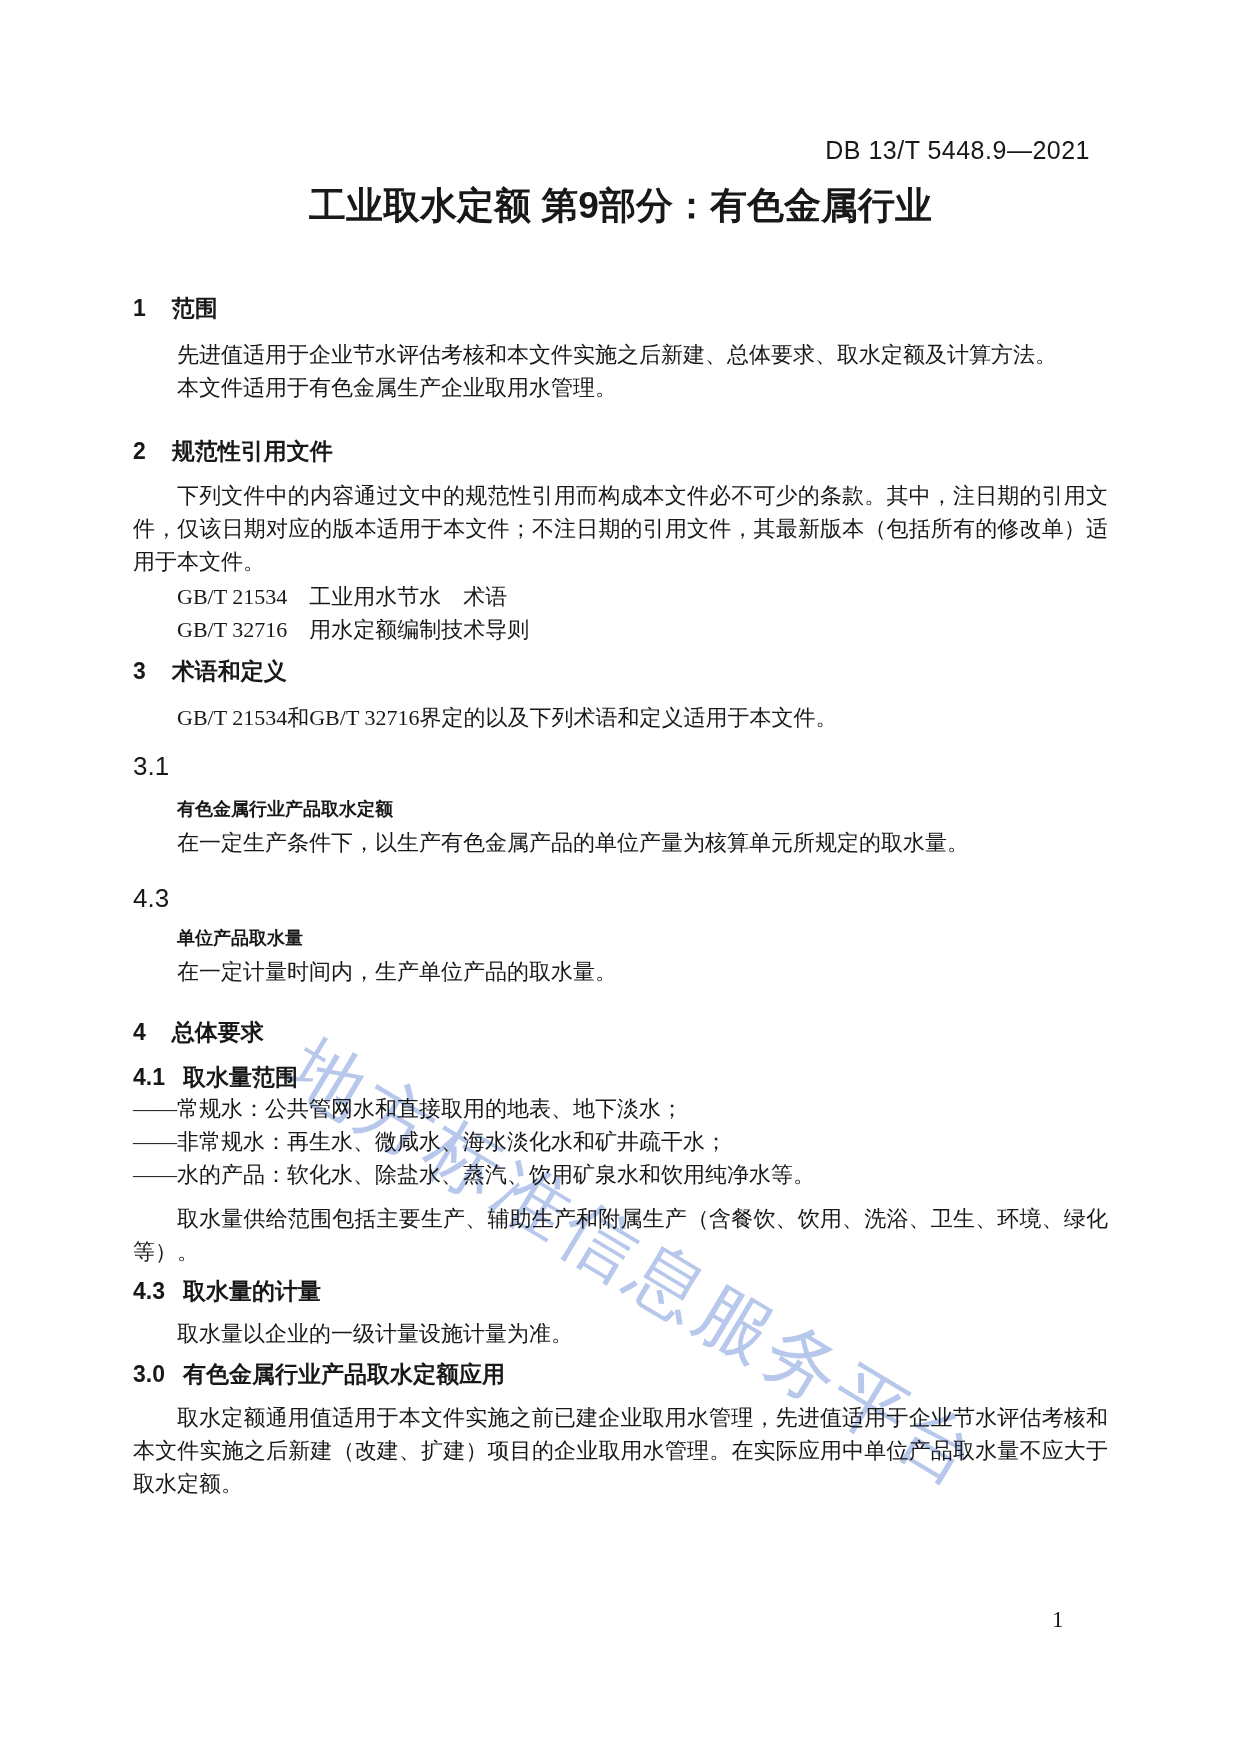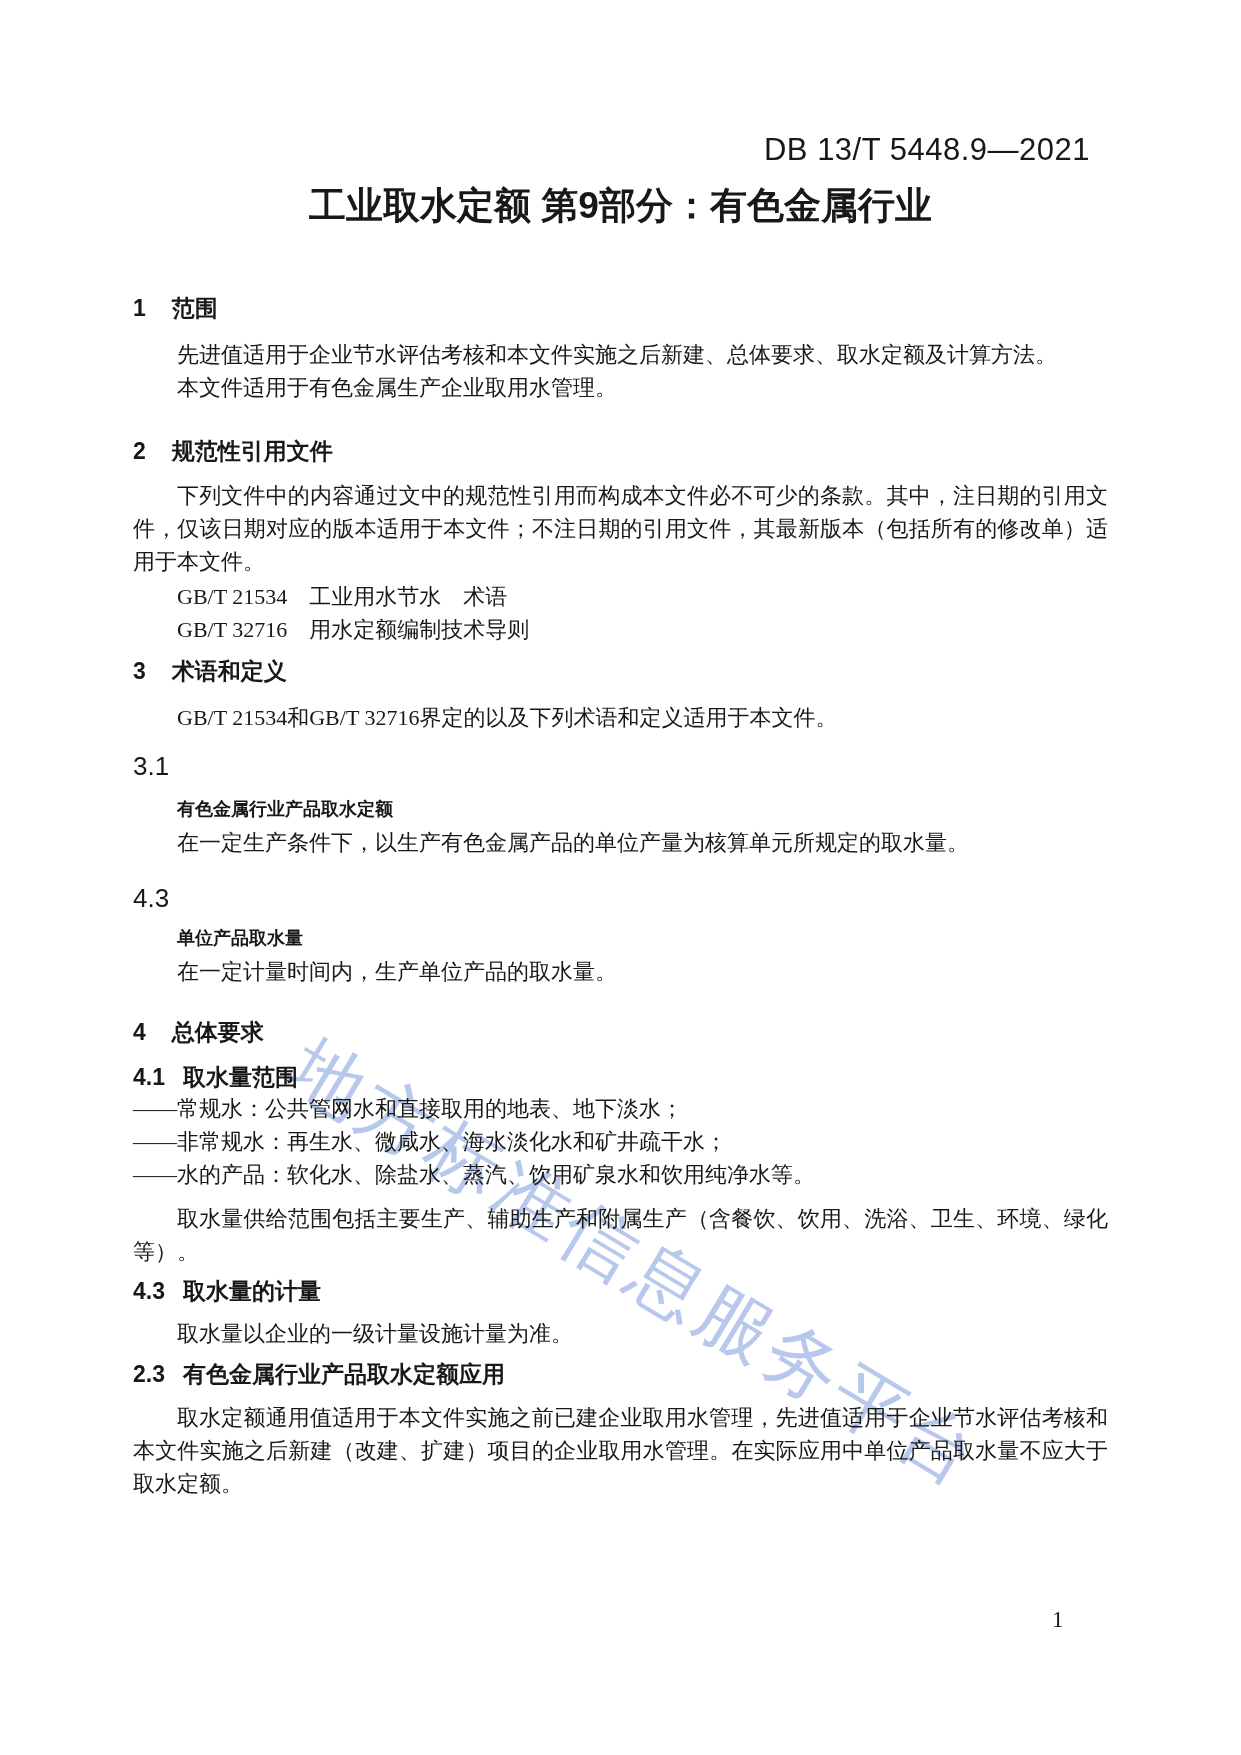--- a/index.html
+++ b/index.html
@@ -30,21 +30,21 @@
     margin:0 133px 0 133px;
     width:975px;
     font-size:22px;
     line-height:33px;
   }
   .doc-code{
     margin-top:135px;
     padding-right:18px;
     text-align:right;
     font-family:"Liberation Sans","DejaVu Sans",sans-serif;
-    font-size:31px;
+    font-size:25px;
     line-height:30px;
     letter-spacing:0.5px;
   }
   .title{
     margin:18px 0 0 0;
     text-align:center;
     font-family:"Liberation Sans","DejaVu Sans",sans-serif;
     font-weight:bold;
     font-size:37px;
     line-height:46px;
@@ -158,21 +158,21 @@
     <p class="dash-item">——水的产品：软化水、除盐水、蒸汽、饮用矿泉水和饮用纯净水等。</p>
 
     <p class="para mt-p42">取水量供给范围包括主要生产、辅助生产和附属生产（含餐饮、饮用、洗浴、卫生、环境、绿化等）。</p>
 
     <div class="sec-h sub-h mt-h43">
       <span class="num">4.3</span><span>取水量的计量</span>
     </div>
     <p class="para mt-p43">取水量以企业的一级计量设施计量为准。</p>
 
     <div class="sec-h sub-h mt-h44">
-      <span class="num">2.3</span><span>有色金属行业产品取水定额应用</span>
+      <span class="num">3.0</span><span>有色金属行业产品取水定额应用</span>
     </div>
     <p class="para mt-p44">取水定额通用值适用于本文件实施之前已建企业取用水管理，先进值适用于企业节水评估考核和本文件实施之后新建（改建、扩建）项目的企业取用水管理。在实际应用中单位产品取水量不应大于取水定额。</p>
 
   </div>
 
   <div class="page-number">1</div>
 
 </div>
 
 </body></html>

